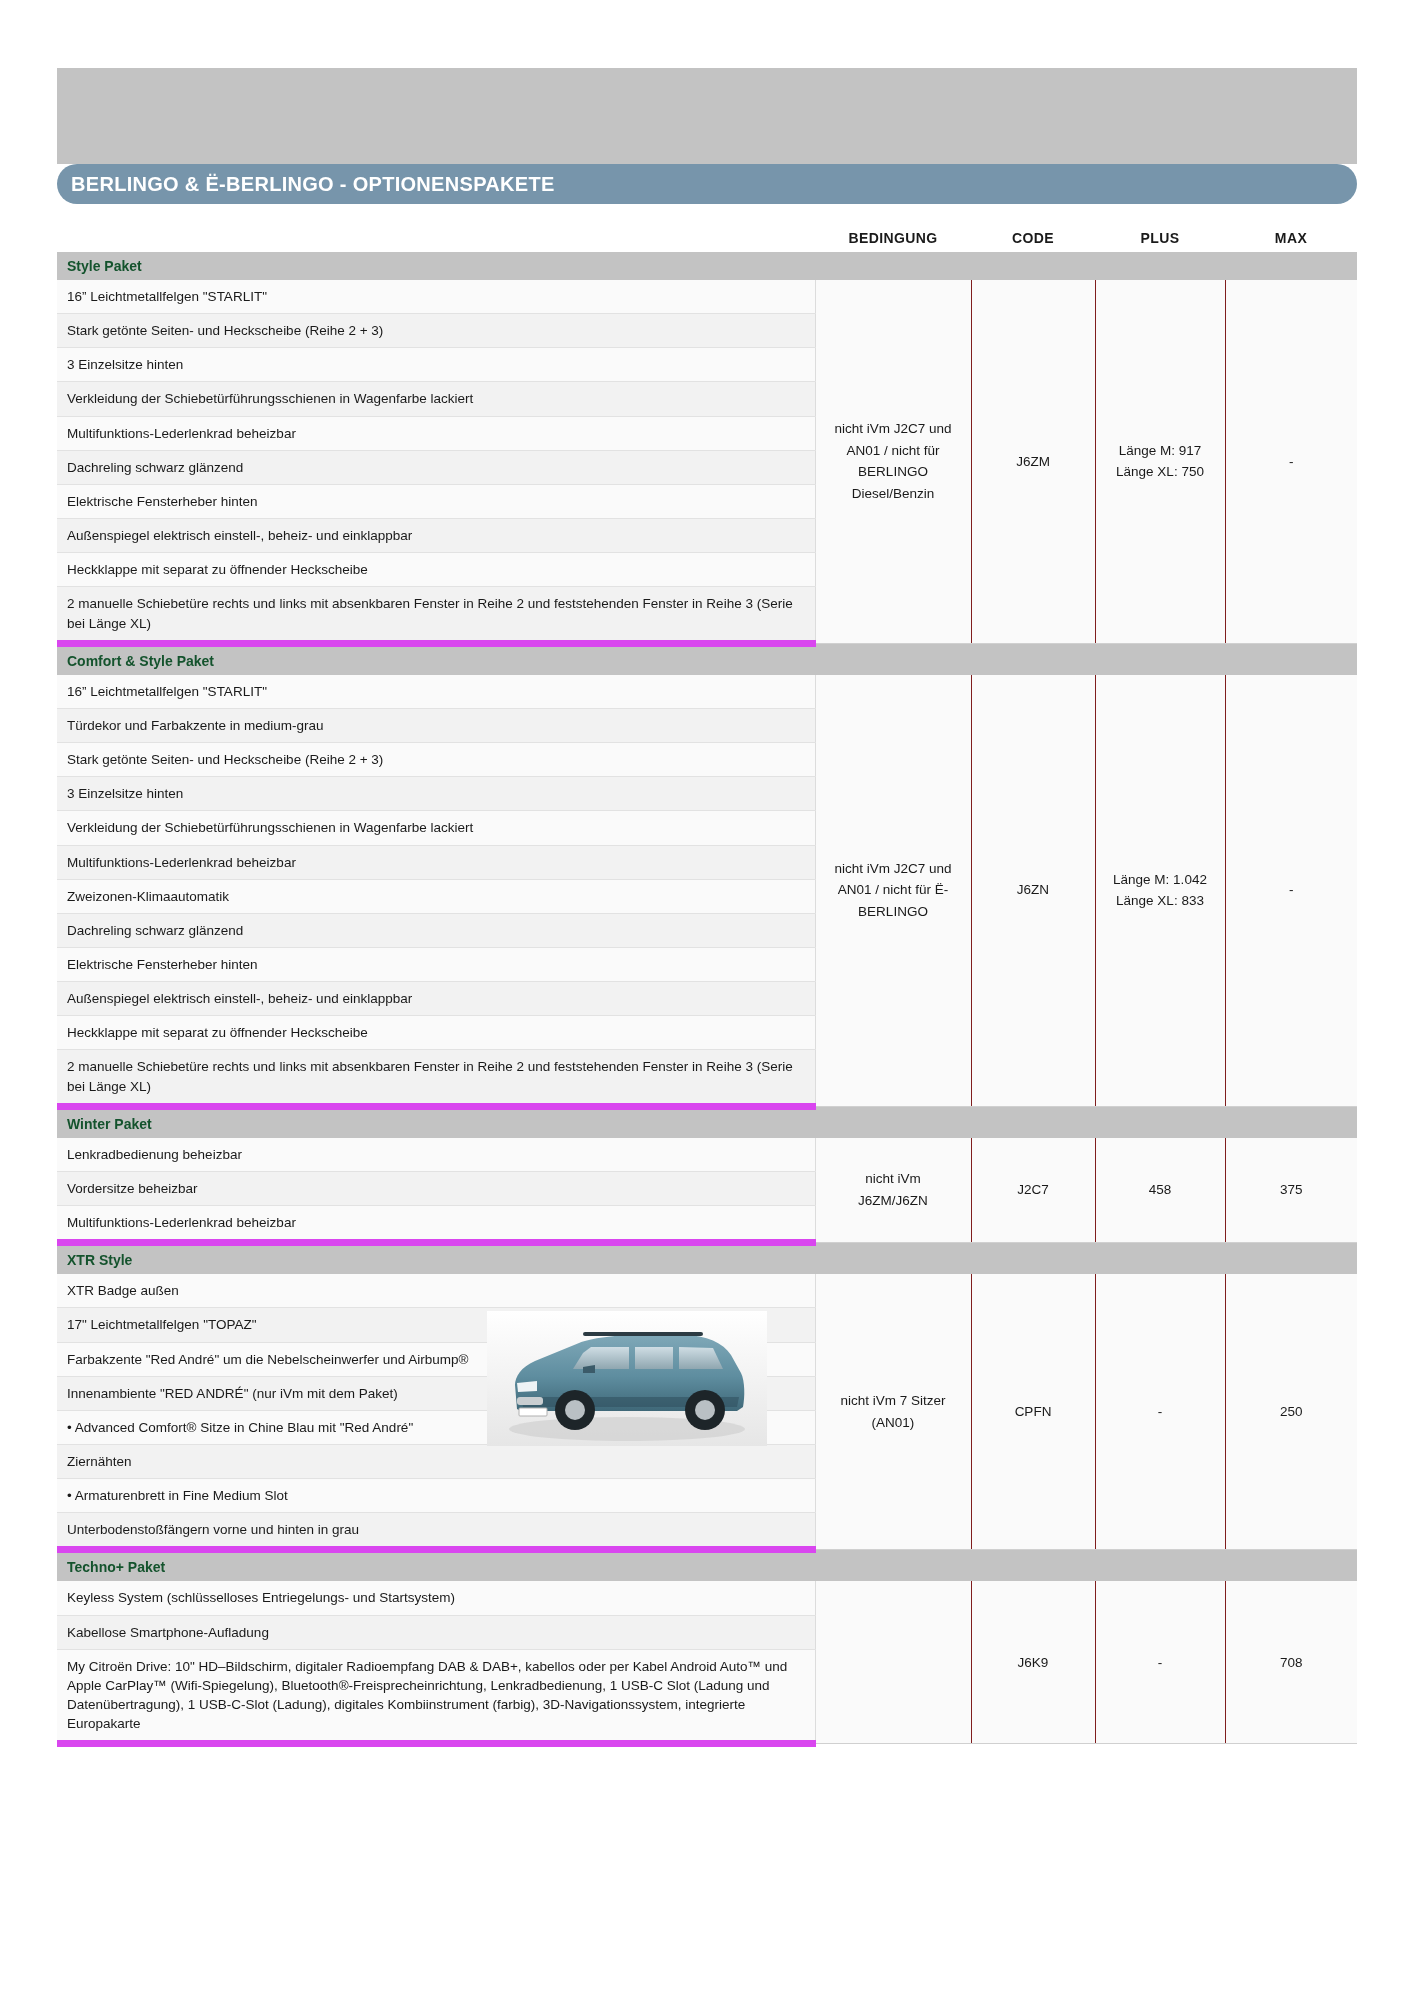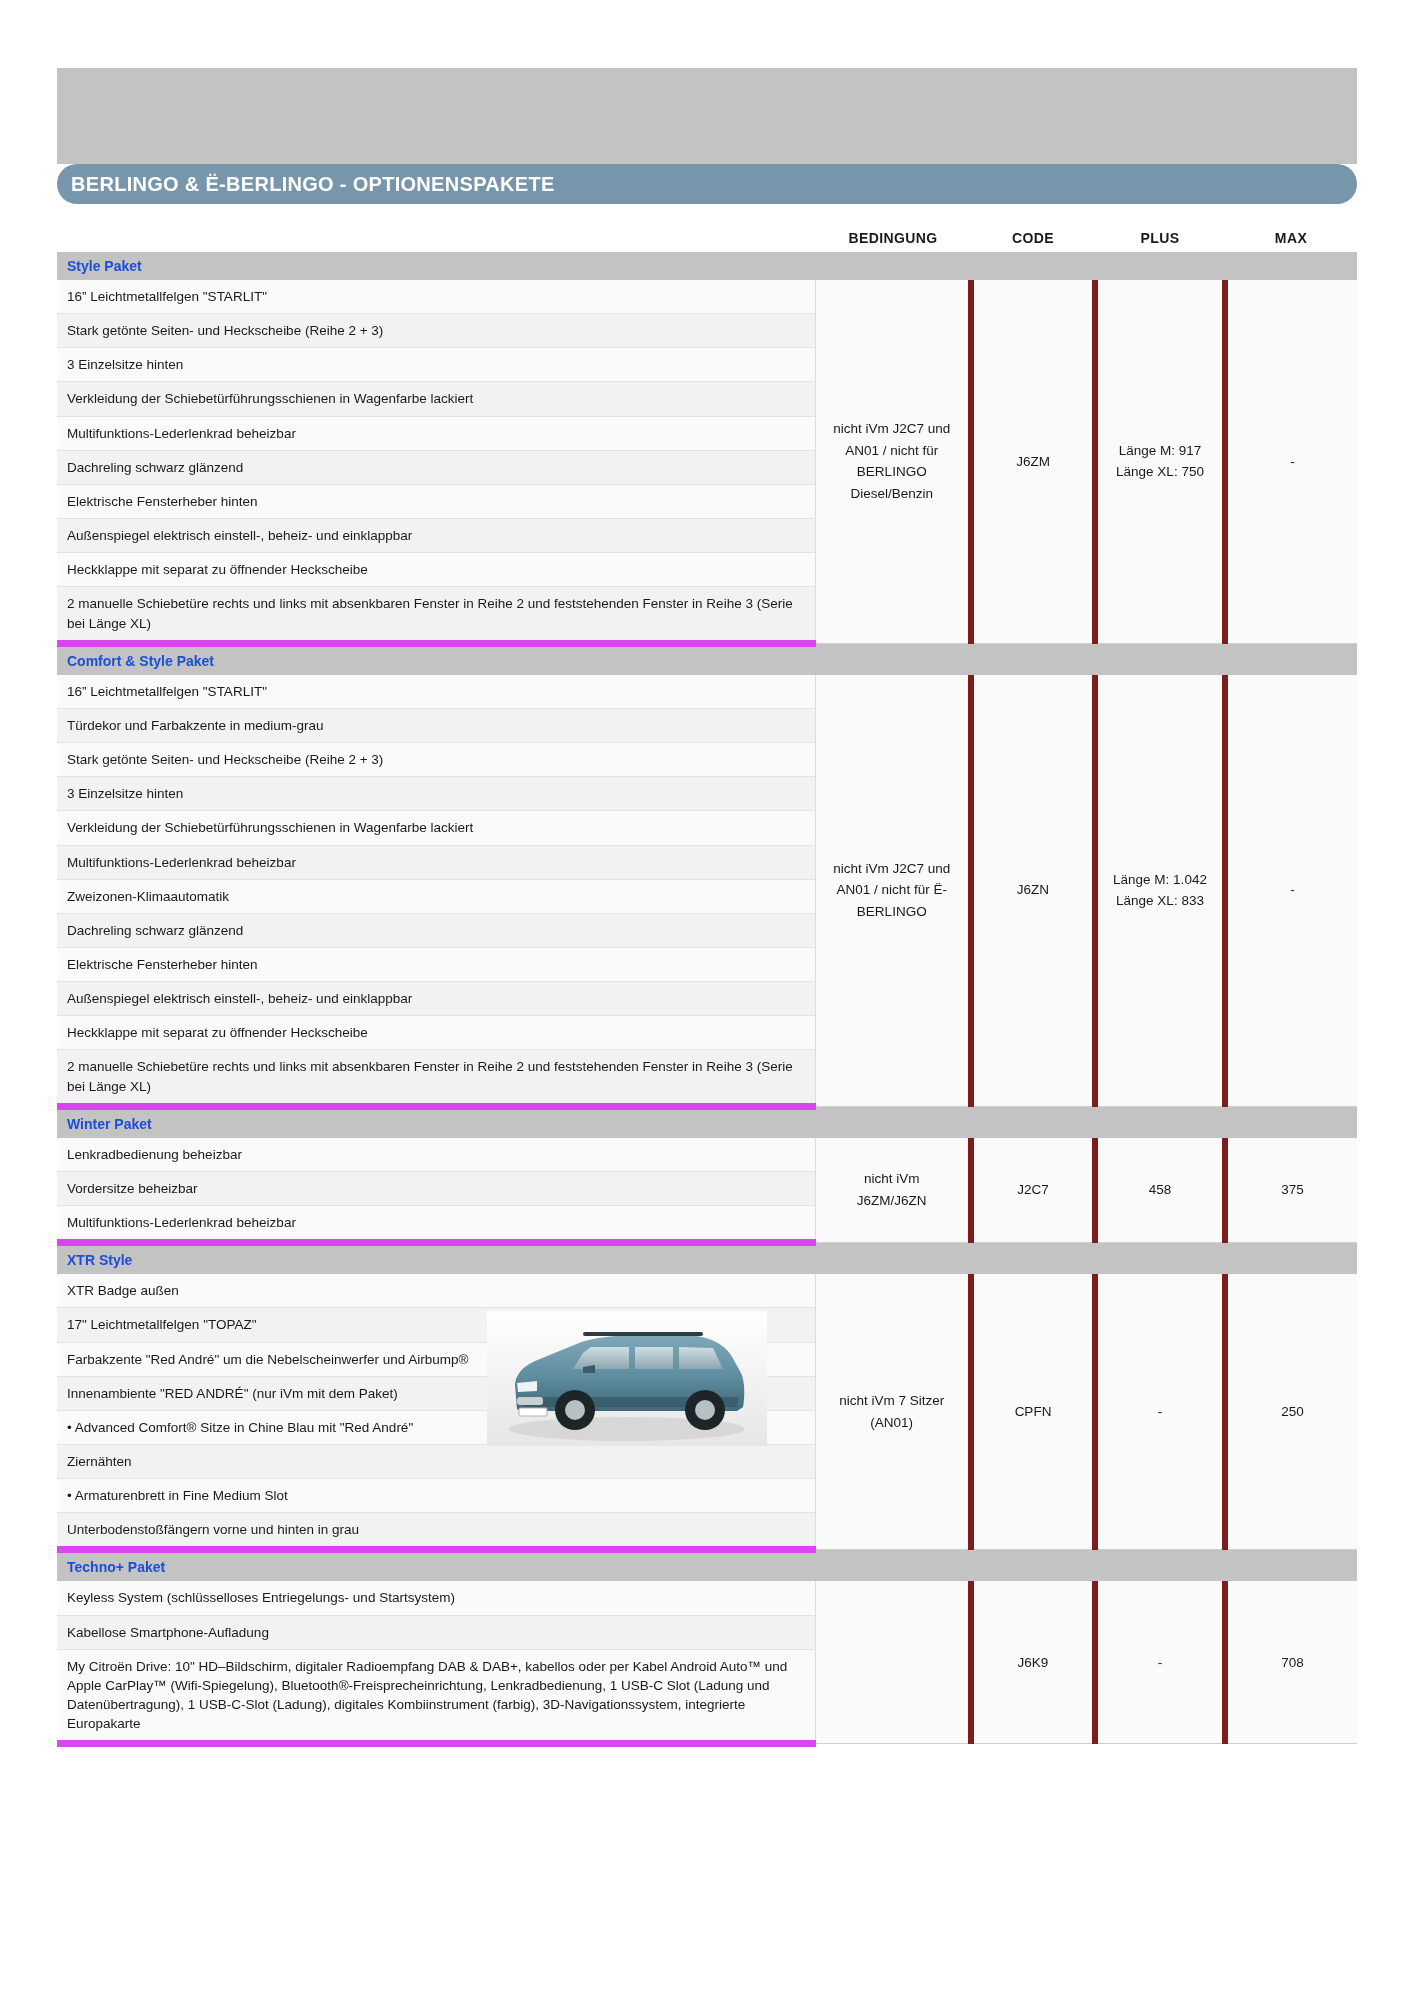--- a/index.html
+++ b/index.html
@@ -65,39 +65,39 @@
     border: none;
     letter-spacing: 0.4px;
   }
   thead th.blank { text-align: left; }
 
   tr.group-row td {
     background: #c3c3c3;
     font-weight: bold;
     font-size: 14px;
     padding: 6px 0 6px 10px;
-    color: #1d4ed8;
+    color: #14532d;
     border: none;
   }
 
   td.feature {
     padding: 7px 10px 7px 10px;
     border-bottom: 1px solid #e2e2e2;
     border-right: 1px solid #dcdcdc;
     vertical-align: top;
     line-height: 1.42;
     background: #fafafa;
   }
   td.feature.alt { background: #f2f2f2; }
   td.feature.last { border-bottom: 7px solid #d946ef; }
 
   td.val {
     text-align: center;
     vertical-align: middle;
-    border-right: 6px solid #7f1d1d;
+    border-right: 1px solid #7f1d1d;
     border-bottom: 1px solid #d0d0d0;
     background: #fafafa;
     font-size: 13.5px;
     line-height: 1.6;
     padding: 4px 6px;
   }
   td.val.lastcol { border-right: none; }
   td.val .line { display: block; }
 
   .car-img {

